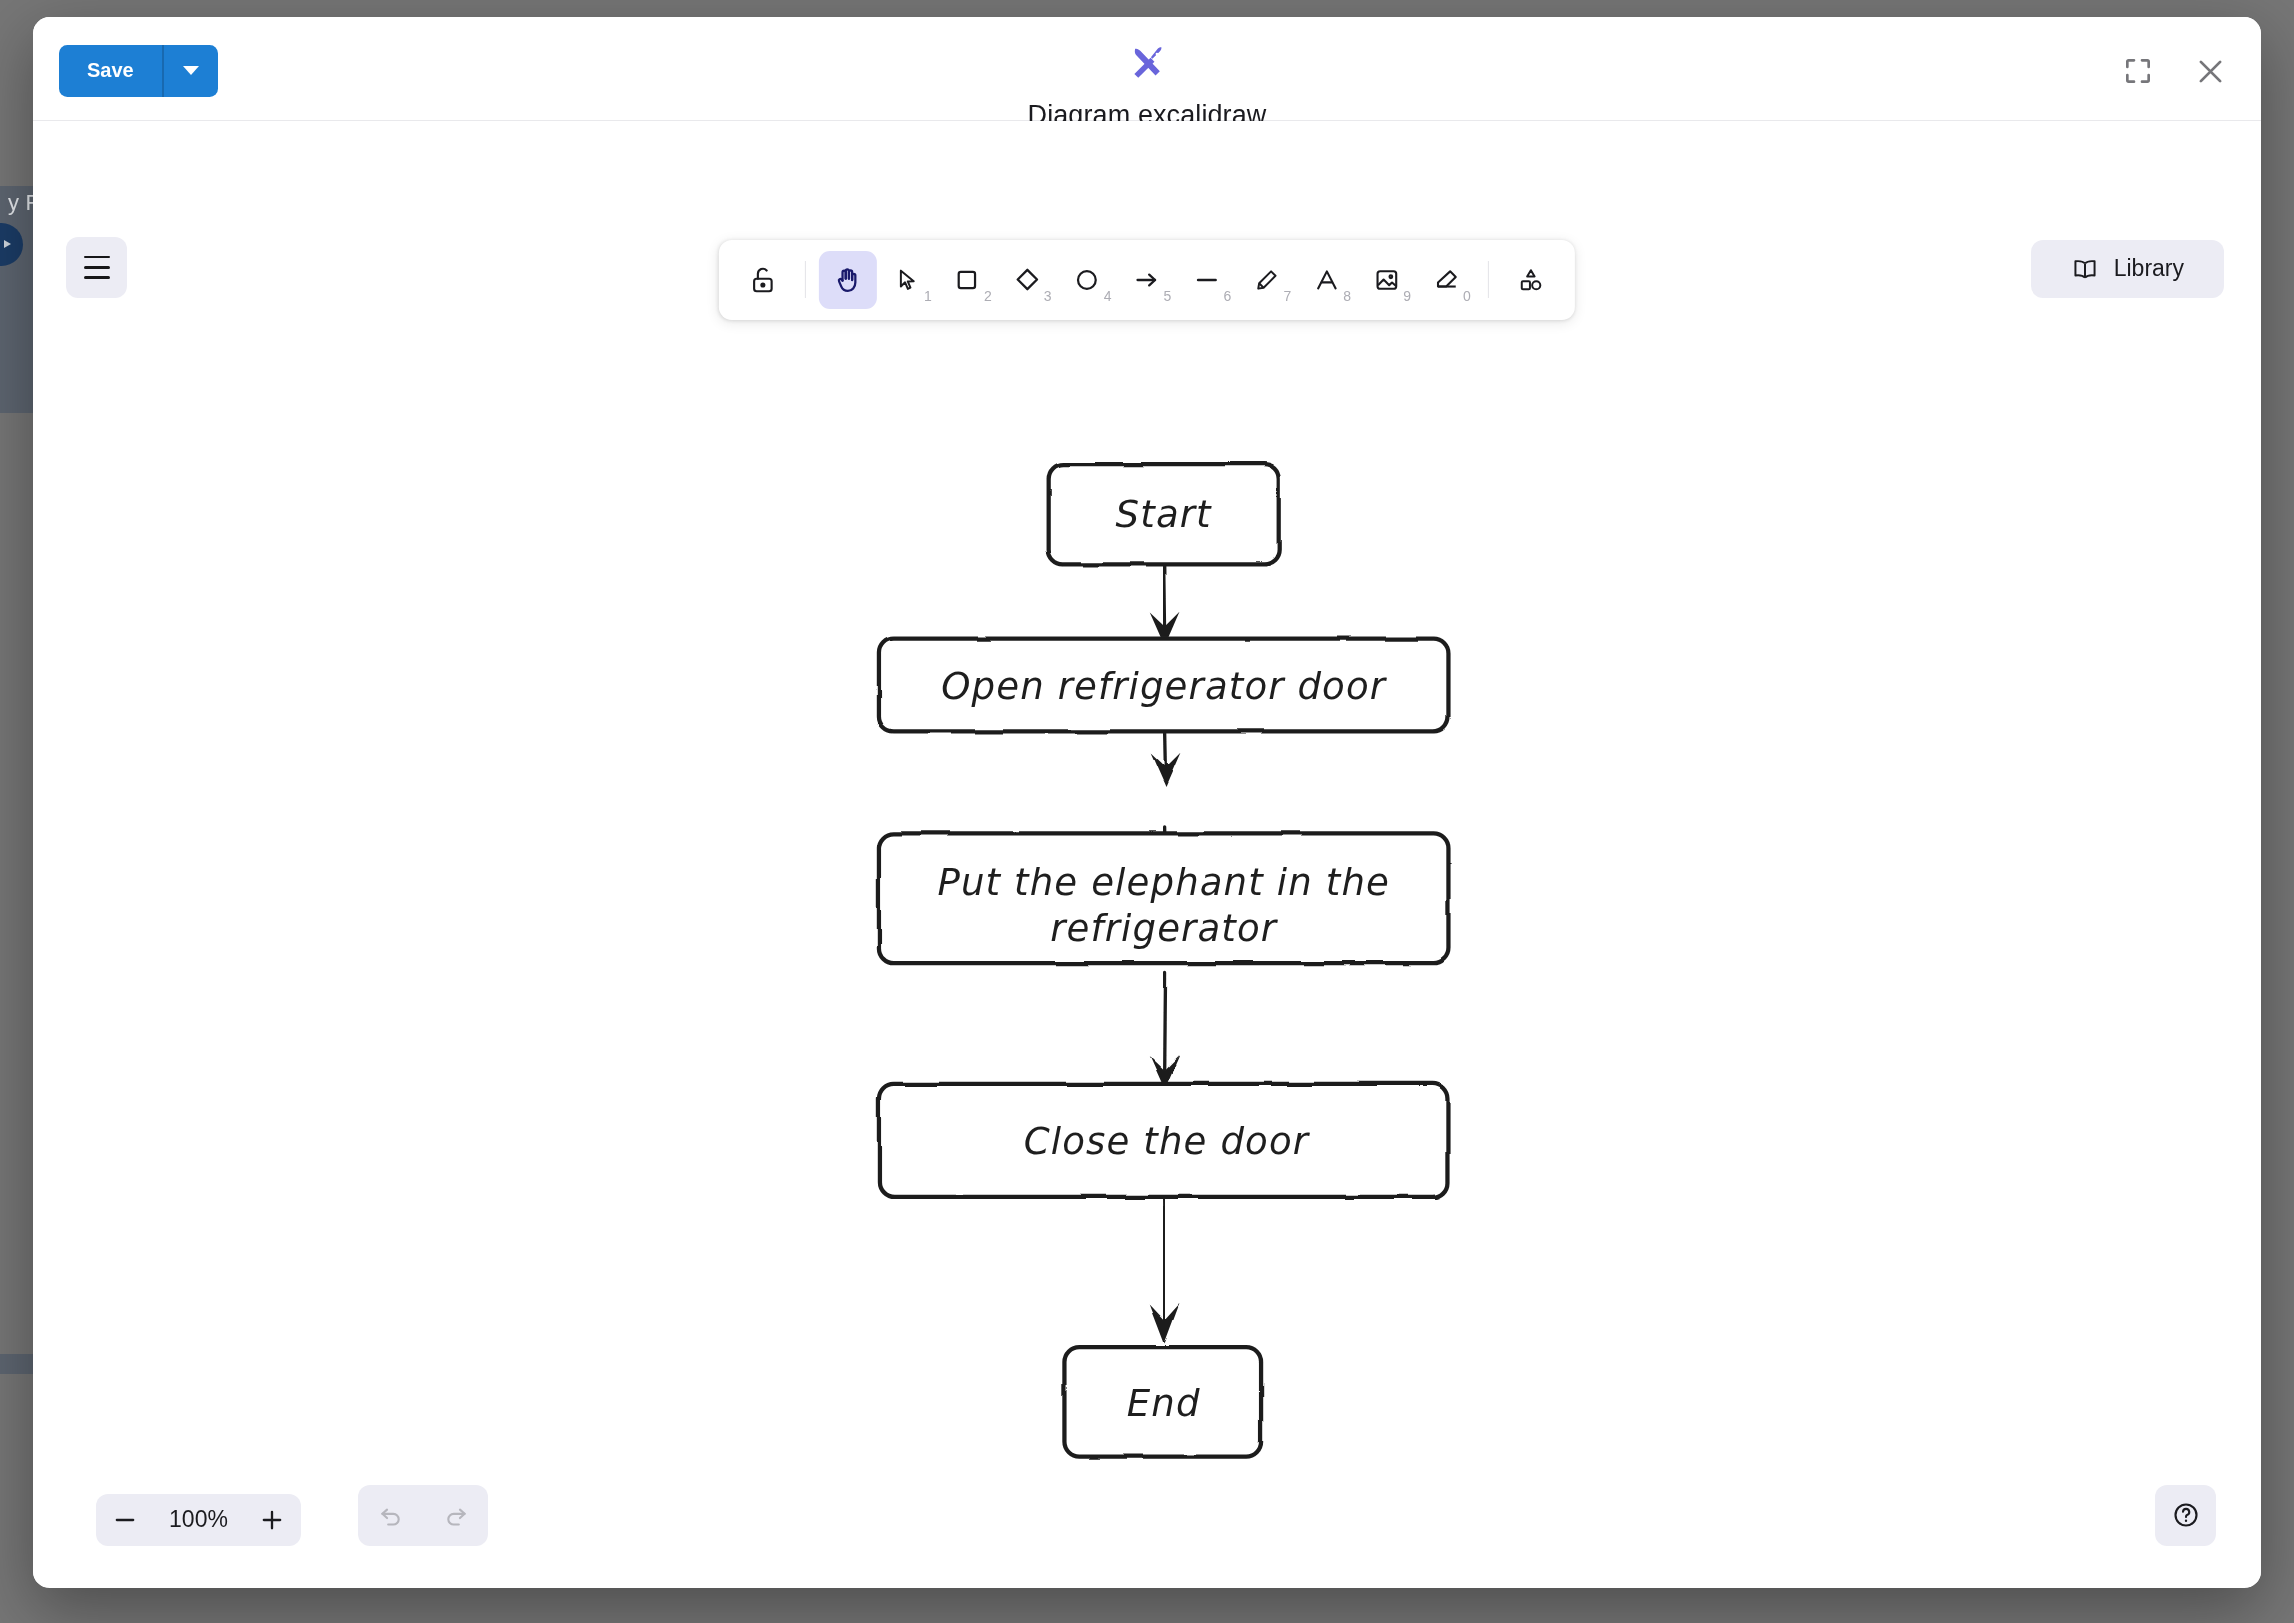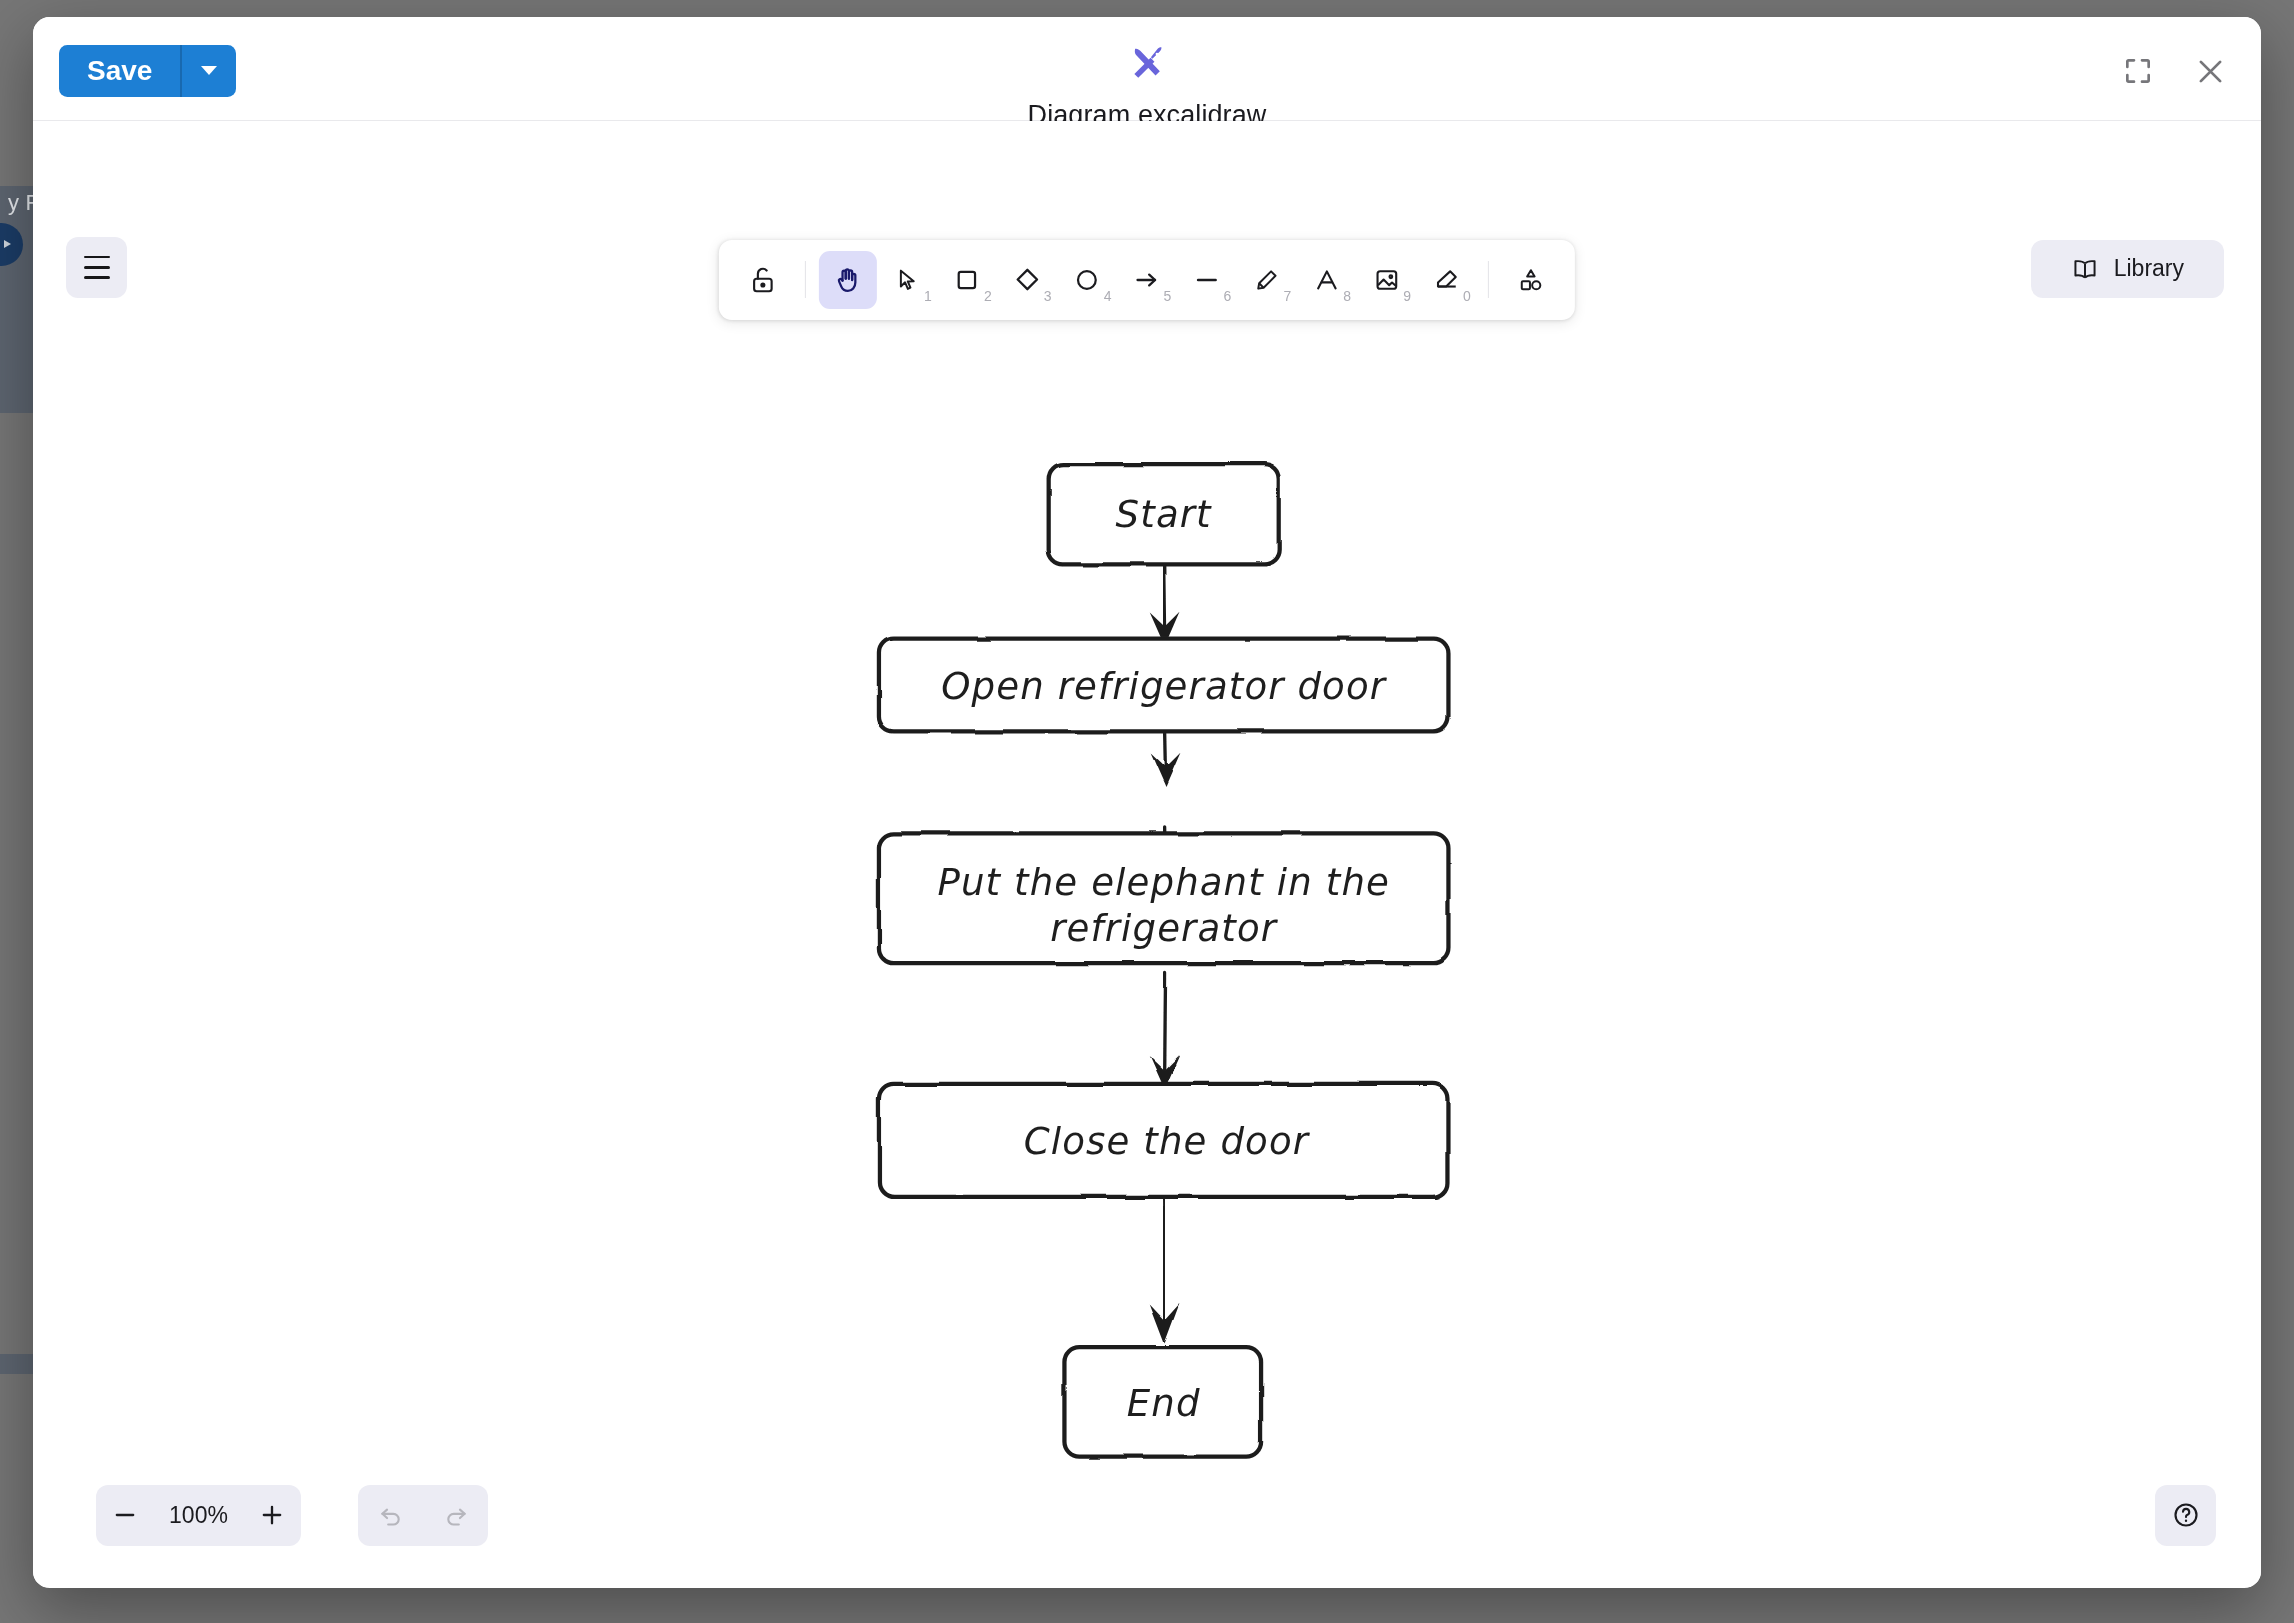--- a/index.html
+++ b/index.html
@@ -87,21 +87,21 @@
     left: 26px;
     top: 28px;
     display: flex;
     height: 52px;
     border-radius: 8.3px;
     overflow: hidden;
   }
   #save-button {
     background: #1d7fd4;
     color: #fff;
-    font-size: 28px;
+    font-size: 20px;
     font-weight: 700;
     padding: 8px 28px;
     display: flex;
     align-items: center;
     border: none;
     cursor: pointer;
     font-family: "Liberation Sans", sans-serif;
   }
   #save-split {
     width: 1.9px;
@@ -258,21 +258,21 @@
     left: 0; top: 0; right: 0; bottom: 0;
   }
 
   
   #zoom-group {
     position: absolute;
     left: 63px;
     bottom: 41px;
     display: flex;
     align-items: center;
-    height: 61px;
+    height: 52px;
     border-radius: 12px;
     background: #ececf4;
     overflow: hidden;
   }
   .zoom-btn {
     width: 58px;
     height: 61px;
     background: transparent;
     border: none;
     cursor: pointer;

